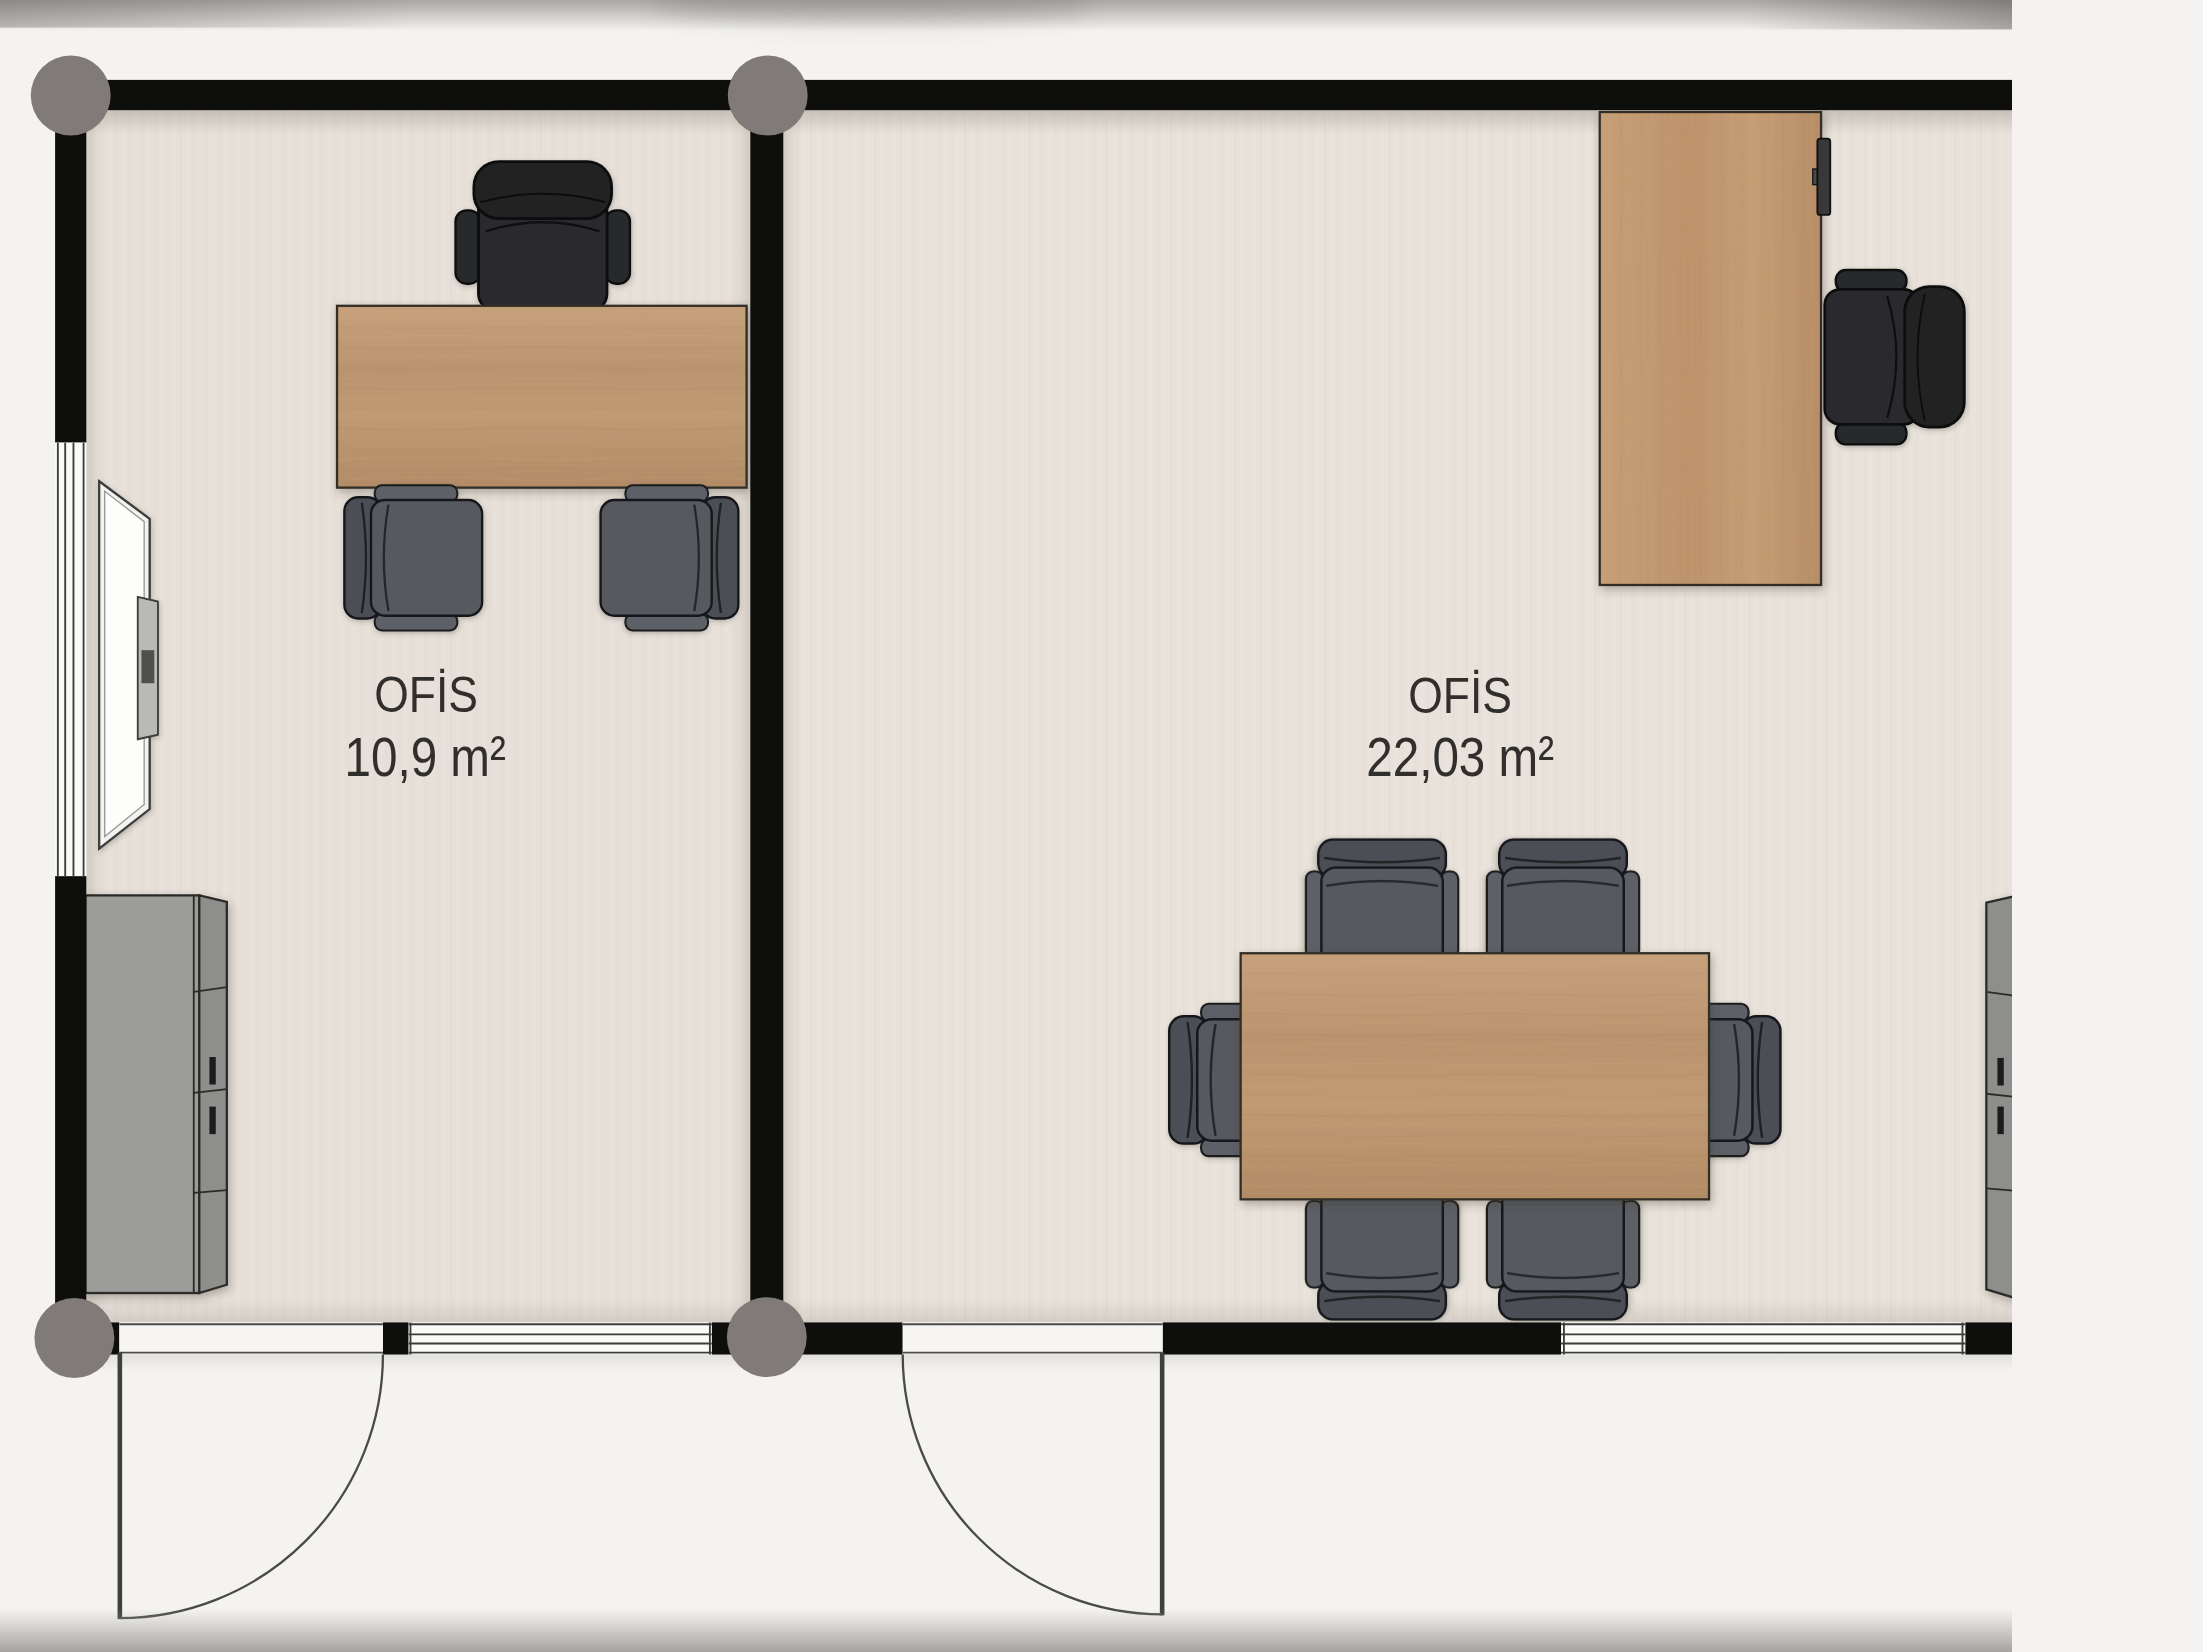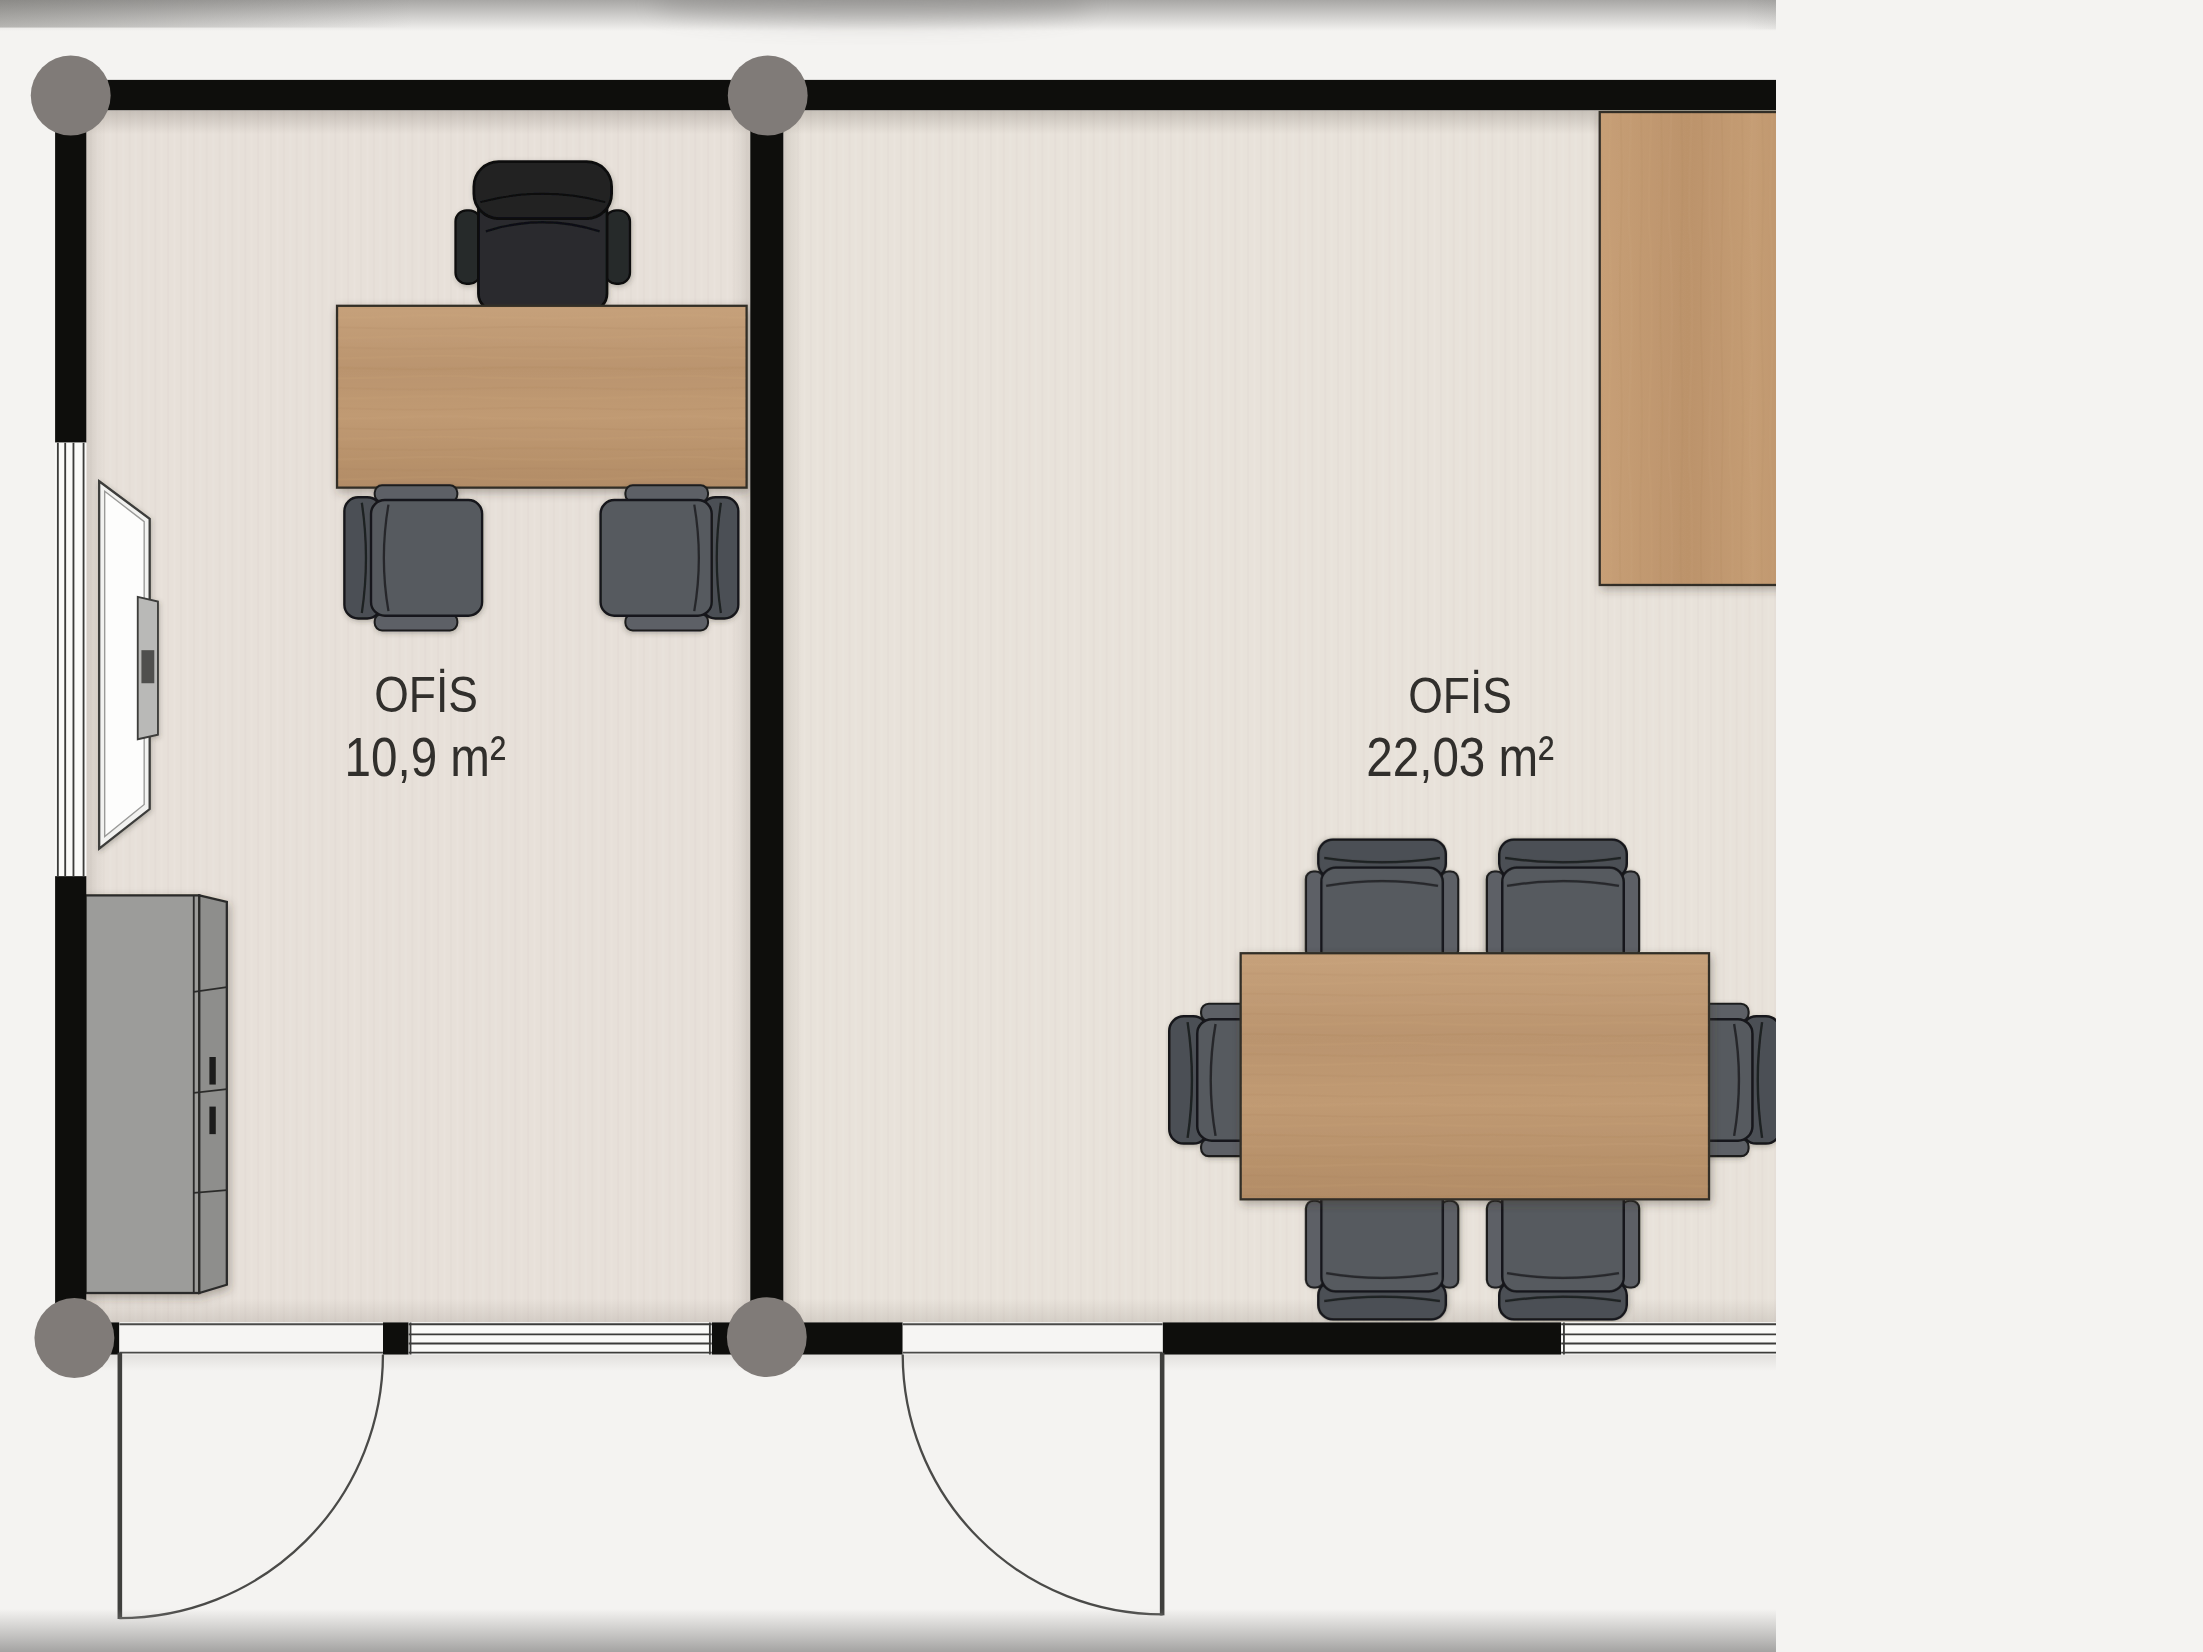--- a/index.html
+++ b/index.html
@@ -1,16 +1,16 @@
 <!DOCTYPE html>
 <html style="font-size:14.7px"><head>
 <meta charset="utf-8">
 <style>
   html,body{margin:0;padding:0;background:#f4f3f1;}
-  #wrap{position:relative;width:1776px;height:1653px;overflow:hidden;font-family:"Liberation Sans",sans-serif;}
+  #wrap{position:relative;width:2012px;height:1653px;overflow:hidden;font-family:"Liberation Sans",sans-serif;}
 </style>
 </head>
 <body>
 <div id="wrap">
 <svg width="2204" height="1653" viewBox="0 0 2400 1800" xmlns="http://www.w3.org/2000/svg">
 <defs>
   <filter id="blur12" x="-50%" y="-50%" width="200%" height="200%">
           <feGaussianBlur stdDeviation="12"></feGaussianBlur>
         </filter>
   <filter id="soft" x="-30%" y="-30%" width="160%" height="160%">

